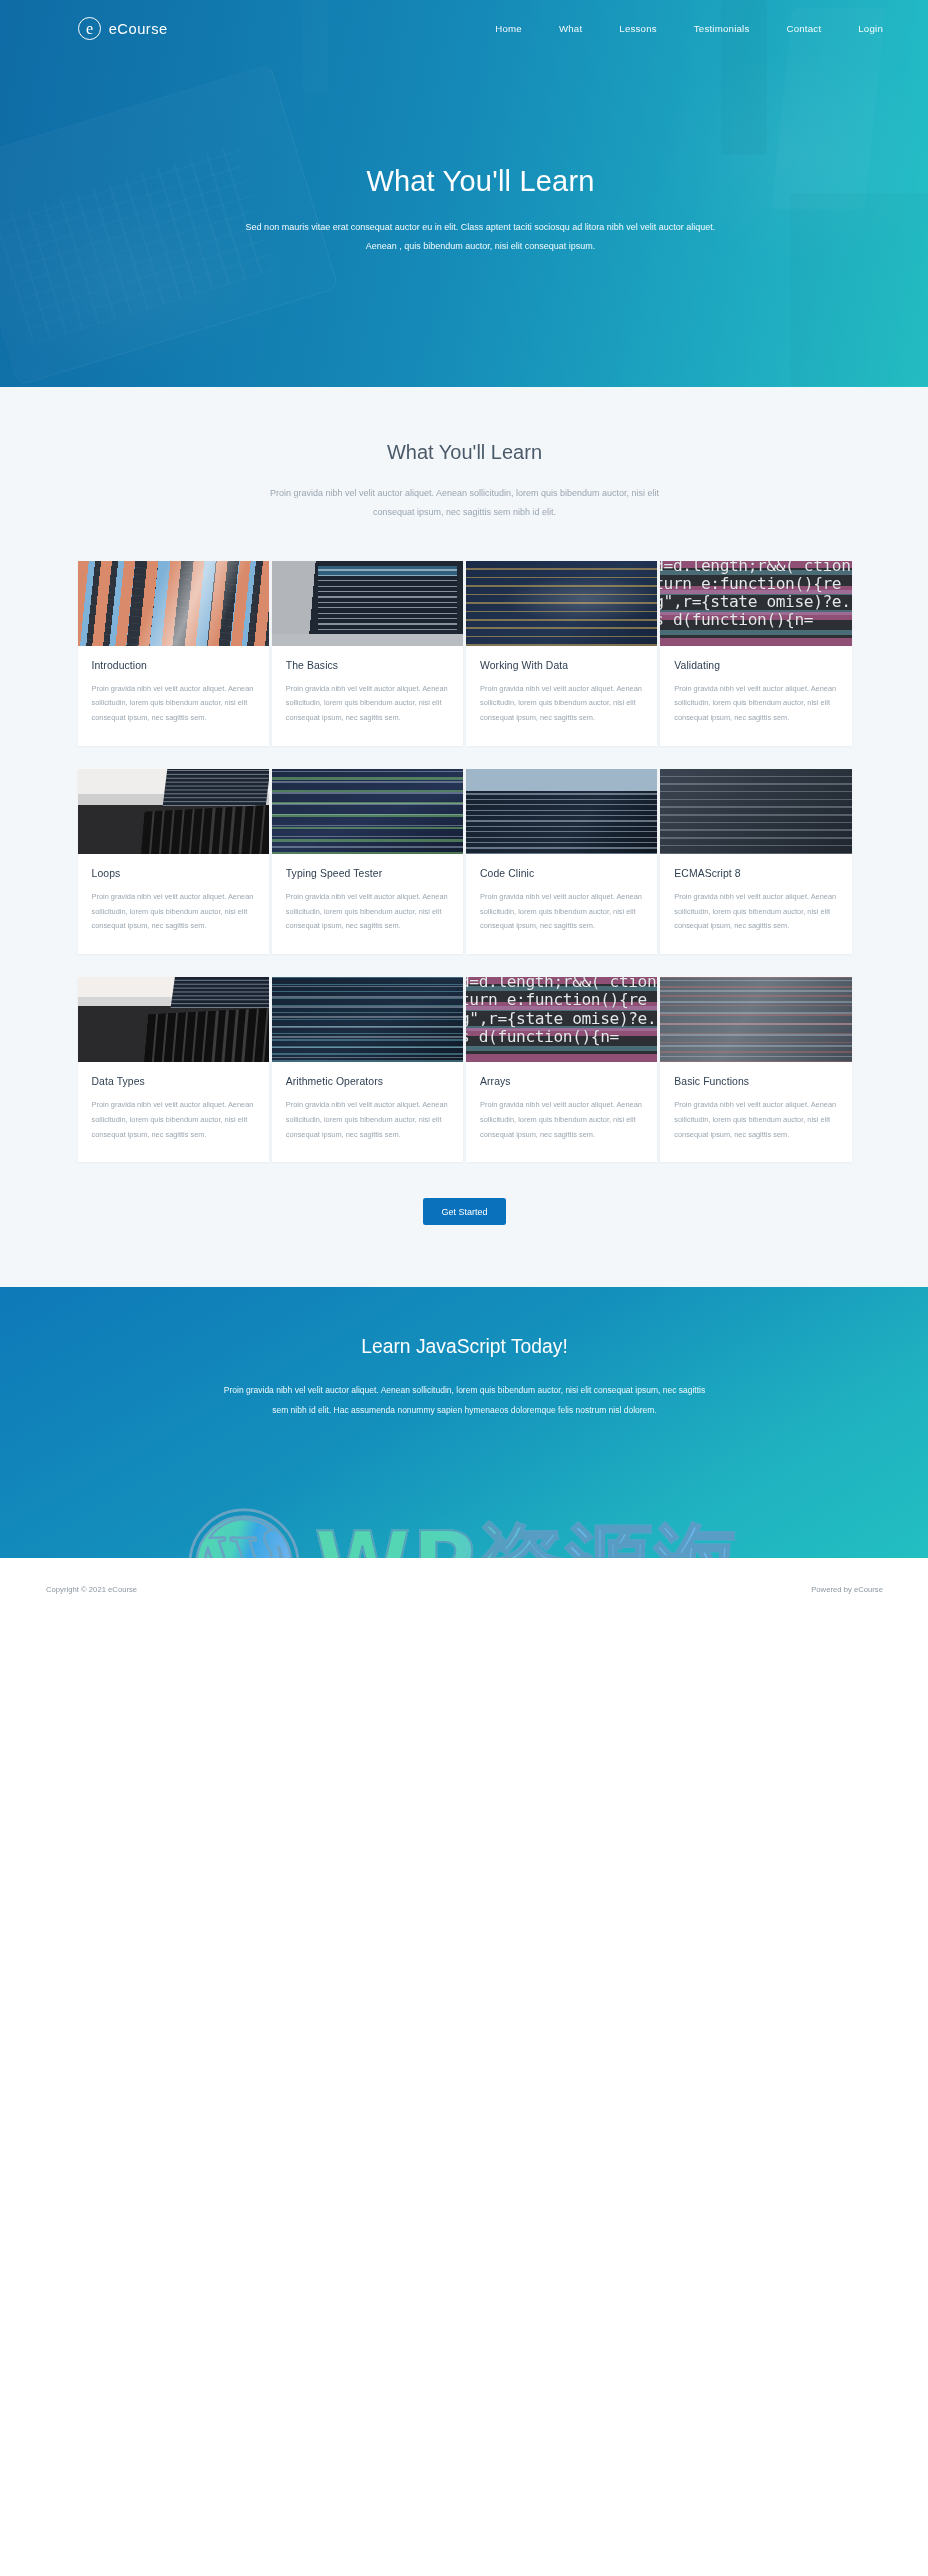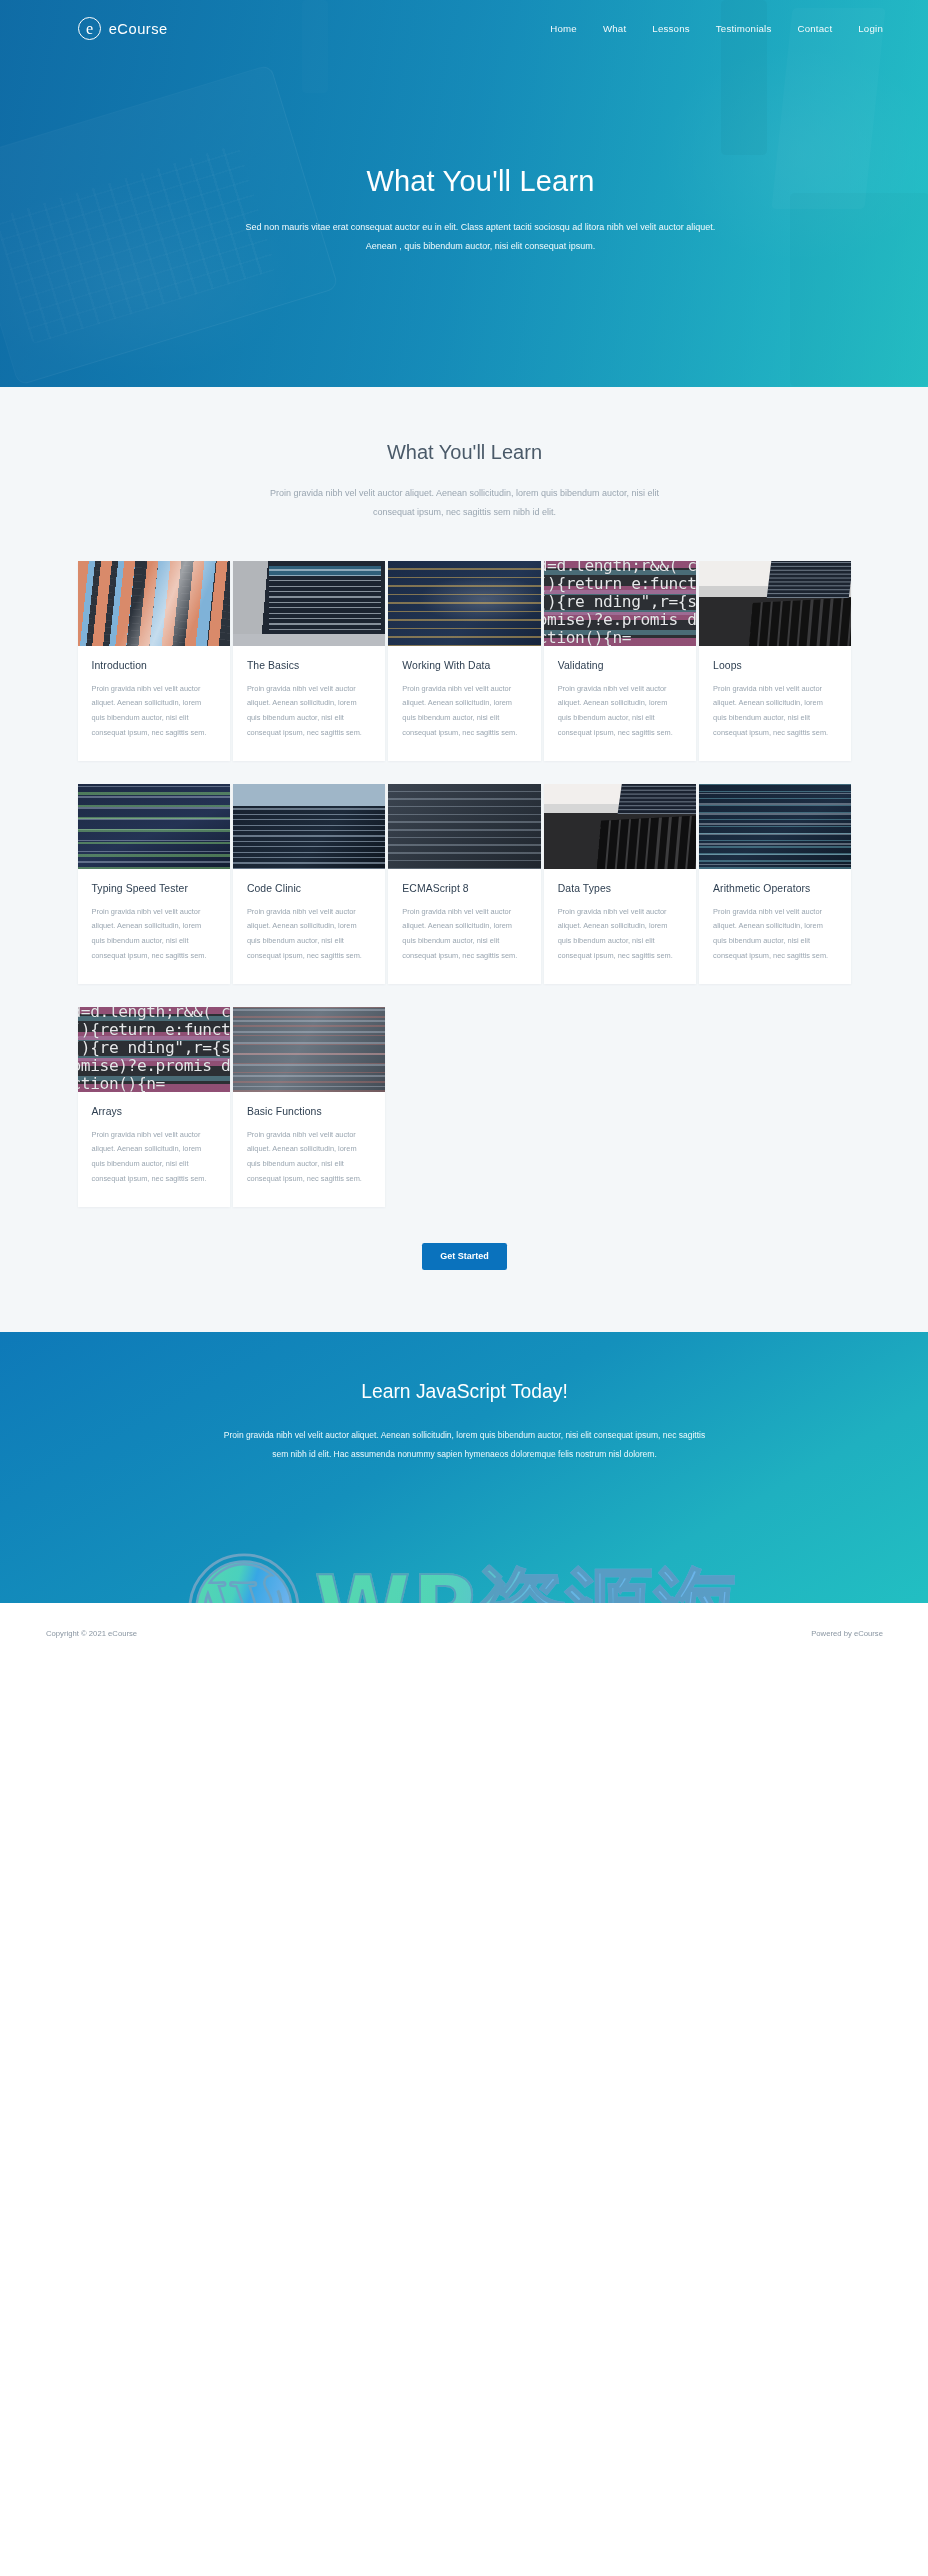--- a/index.html
+++ b/index.html
@@ -91,21 +91,21 @@
     font-family: "Liberation Serif", serif;
     font-size: 16.2px;
     color: #ffffff;
     line-height: 1;
   }
   .brand-name {
     color: #ffffff;
     font-size: 14.7px;
     letter-spacing: 0.5px;
   }
-  .nav-links { display: flex; align-items: flex-start; gap: 26px; }
+  .nav-links { display: flex; align-items: flex-start; gap: 37px; }
   .nav-links a {
     color: #ffffff;
     font-size: 9.7px;
     text-decoration: none;
     letter-spacing: 0.2px;
     opacity: 0.95;
   }
 
   .hero-body {
     position: relative;
@@ -143,21 +143,21 @@
     width: 418px;
     color: #9aa6b1;
     font-size: 9px;
     line-height: 2.1;
   }
 
   .grid {
     width: 774px;
     margin: 39px auto 16px;
     display: grid;
-    grid-template-columns: repeat(5, 1fr);
+    grid-template-columns: repeat(4, 1fr);
     gap: 23px 3px;
   }
   .card {
     background: #ffffff;
     box-shadow: 0 0.8px 2.3px rgba(40,60,80,0.07);
     display: flex;
     flex-direction: column;
   }
   .card-img {
     height: 85px;
@@ -303,21 +303,21 @@
       repeating-linear-gradient(0deg, rgba(200,210,225,0.35) 4.6px 6.2px, transparent 6.2px 15.5px),
       linear-gradient(120deg, #59636e 0%, #6c7782 45%, #434c56 100%);
   }
 
   .cta-wrap { text-align: center; margin-top: 36px; }
   .btn-primary {
     display: inline-block;
     background: #0a72bd;
     color: #ffffff;
     font-size: 9px;
-    font-weight: bold;
+    font-weight: normal;
     padding: 8.5px 18.6px;
     border: none;
     border-radius: 2.3px;
     cursor: pointer;
     font-family: "Liberation Sans", sans-serif;
   }
 
   
   .cta-band {
     position: relative;

